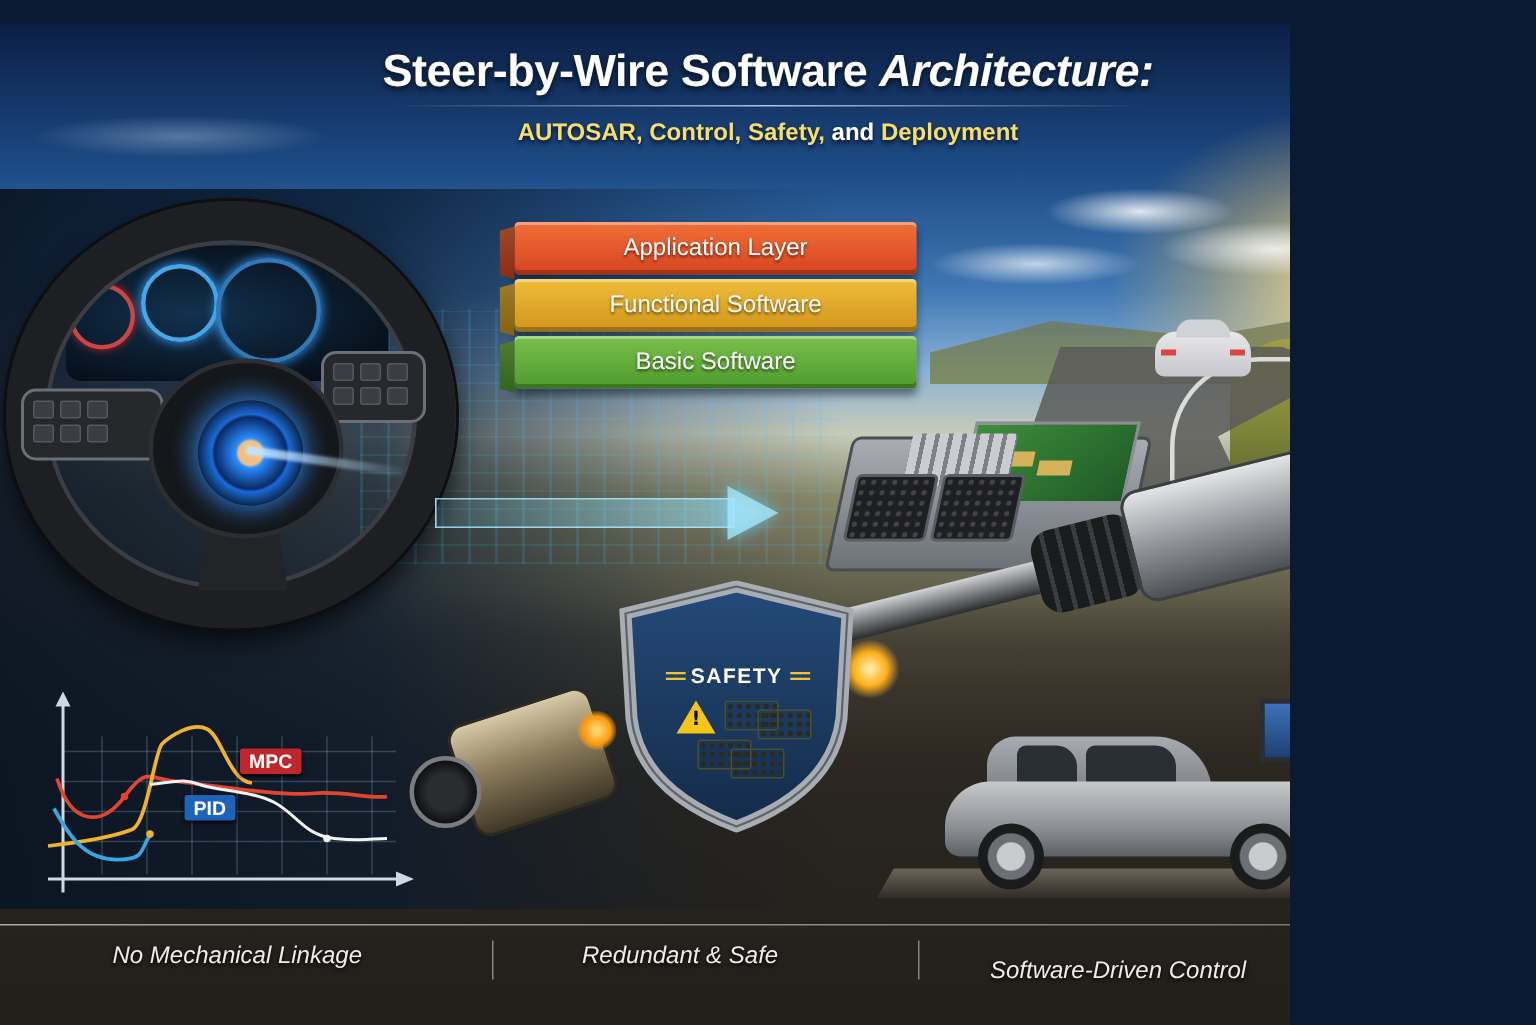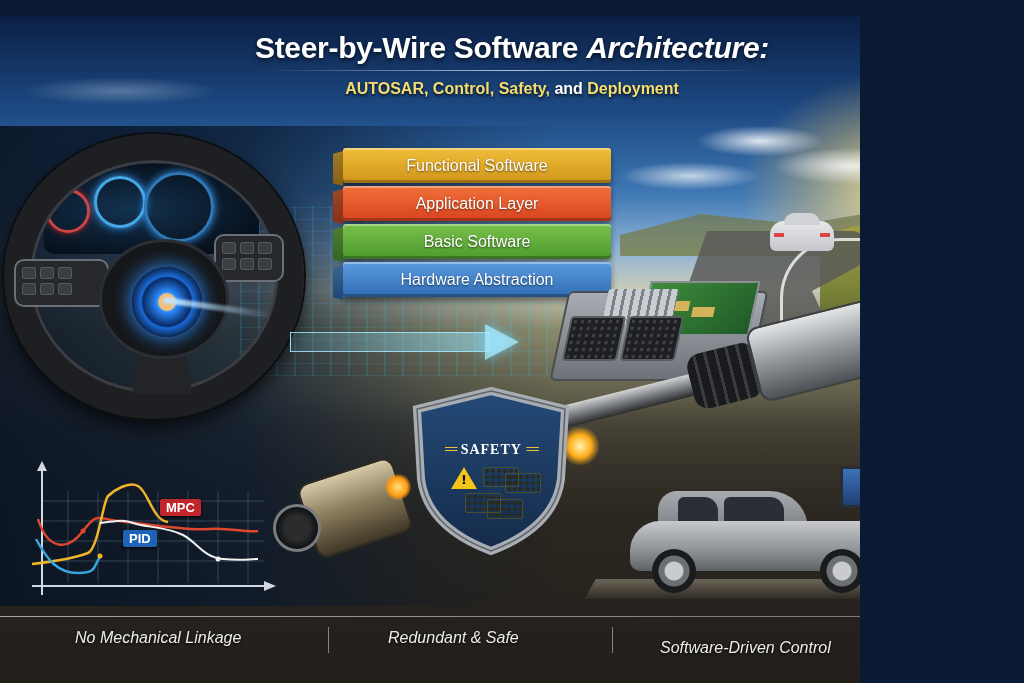--- a/index.html
+++ b/index.html
@@ -125,21 +125,21 @@
     background: radial-gradient(circle, #2b2c2e 40%, #101113 70%); border: 3px solid #7a7c80; }
   .motor-glow { position: absolute; left: 120px; top: 10px; width: 26px; height: 26px; border-radius: 50%;
     background: radial-gradient(circle, #ffe080, #ff9a10 50%, rgba(255,140,0,0) 75%); }
 
   
   .shield { position: absolute; left: 409px; top: 371px; width: 164px; height: 168px; }
   .shield svg { position: absolute; inset: 0; }
   .shield-t1 { position: absolute; left: 0; top: 22px; width: 164px; text-align: center;
     font-family: "Liberation Sans", sans-serif; font-weight: 700; font-size: 23px; color: #ffffff; text-shadow: 0 2px 3px rgba(0,0,0,0.6); }
   .shield-t2 { position: absolute; left: 0; top: 55px; width: 164px; text-align: center;
-    font-family: Liberation Serif, serif; font-weight: 700; font-size: 14px; color: #ffffff; letter-spacing: 1px; }
+    font-family: Liberation Sans, sans-serif; font-weight: 700; font-size: 14px; color: #ffffff; letter-spacing: 1px; }
   .shield-t2 .bars { color: #f1c232; letter-spacing: -2px; }
   .warn { position: absolute; left: 42px; top: 80px; width: 0; height: 0; border-left: 13px solid transparent; border-right: 13px solid transparent; border-bottom: 22px solid #f5c518; }
   .warn-mark { position: absolute; left: 52px; top: 86px; width: 6px; font-size: 13px; font-weight: 700; color: #111; line-height: 14px; }
   .conn { position: absolute; width: 36px; height: 20px; background: linear-gradient(180deg, #d7d9a0, #8d8f55); border: 1px solid #4b4d2c; border-radius: 2px;
     background-image: radial-gradient(circle, #2a2b1a 1.6px, transparent 2px); background-size: 6px 6px; }
 
   
   .chart { position: absolute; left: 28px; top: 445px; width: 248px; height: 140px; }
   .chart svg { position: absolute; inset: 0; }
   .chart-title { position: absolute; left: 30px; top: 4px; font-family: "Liberation Sans", sans-serif; font-weight: 700; font-size: 14px; color: #ffffff; text-shadow: 0 1px 3px #000; white-space: nowrap; }
@@ -229,31 +229,28 @@
       <div class="hub-beam"></div>
     </div>
   </div>
 
   <div class="arrow">
     <div class="arrow-body"></div>
     <div class="arrow-head"></div>
   </div>
 
   <div class="stack">
+    <div class="layer" style="background: linear-gradient(180deg, #f0703a, #d8431f);">
+      <span>Application Layer</span>
+    </div>
     <div class="layer" style="background: linear-gradient(180deg, #f0bd3a, #d0951a);">
       <span>Functional Software</span>
     </div>
-    <div class="layer" style="background: linear-gradient(180deg, #f0703a, #d8431f);">
-      <span>Application Layer</span>
-    </div>
     <div class="layer" style="background: linear-gradient(180deg, #78c04a, #4e9a2e);">
       <span>Basic Software</span>
-    </div>
-    <div class="layer" style="background: linear-gradient(180deg, #5a9ae0, #2f6db4);">
-      <span>Hardware Abstraction</span>
     </div>
   </div>
 
   <div class="ecu">
     <div class="ecu-body"></div>
     <div class="ecu-pcb">
       <div class="ecu-chip" style="left:20px; top:18px;"></div>
       <div class="ecu-chip" style="left:46px; top:24px;"></div>
     </div>
     <div class="ecu-fins"></div>

